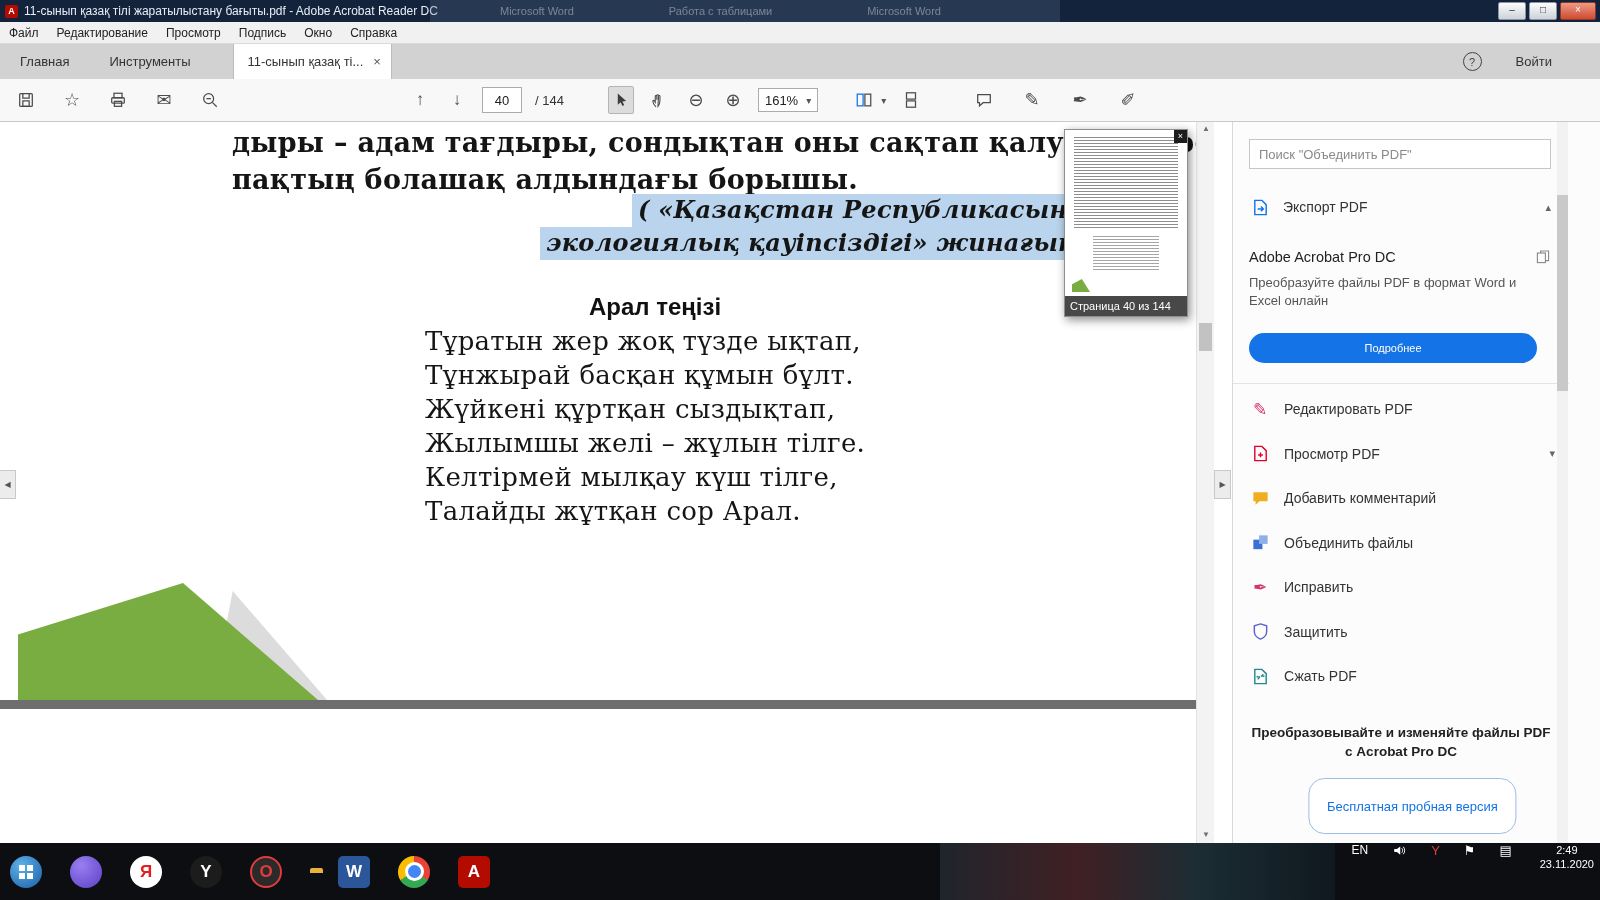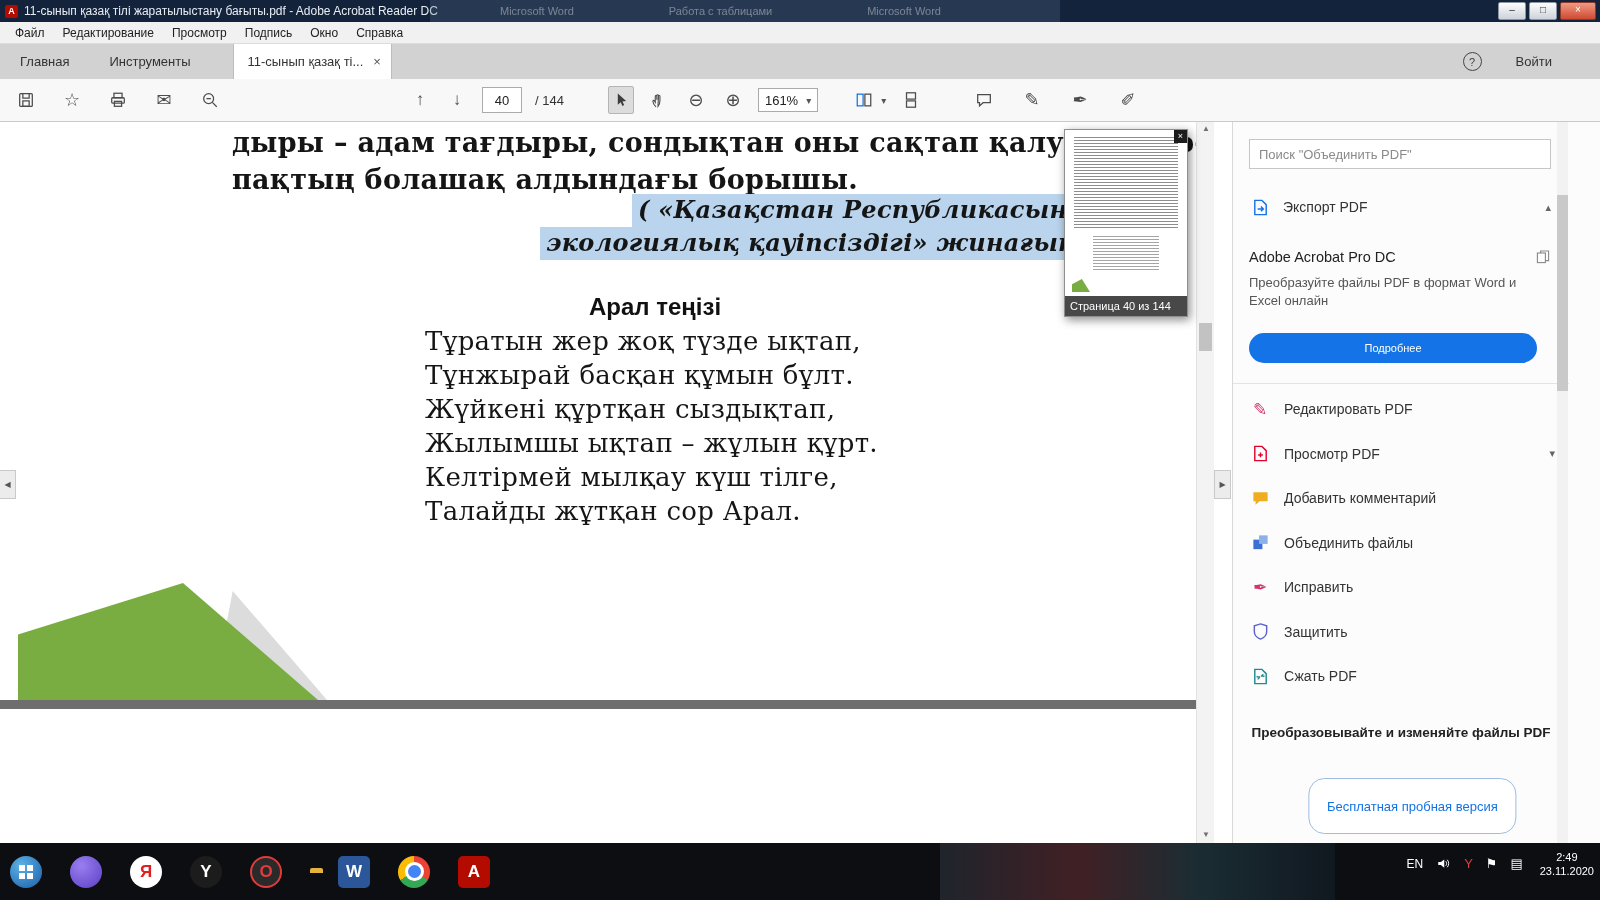--- a/index.html
+++ b/index.html
@@ -11,21 +11,21 @@
   .adobe-ico{width:13px;height:13px;background:#b30b00;color:#fff;font-size:9px;font-weight:bold;
              display:flex;align-items:center;justify-content:center;margin:0 6px 0 5px;border-radius:2px}
   #tb-ghosts{position:absolute;left:430px;top:0;height:22px;width:560px;background:rgba(90,110,140,.28);
              display:flex;align-items:center;gap:95px;padding-left:70px;color:rgba(255,255,255,.38);font-size:11px}
   #win-controls{margin-left:auto;display:flex;margin-right:4px}
   .winbtn{width:26px;height:16px;margin-left:3px;border:1px solid #8b95a3;border-radius:2px;
           background:linear-gradient(#fdfdfd,#ccd3da);color:#333;font-size:10px;line-height:14px;text-align:center}
   .winbtn.close{width:34px;background:linear-gradient(#ef9a84,#cf4a31);border-color:#8d3a2c;color:#fff}
   
   #menubar{position:absolute;left:0;top:22px;width:1600px;height:22px;background:#f1f1f1;border-bottom:1px solid #dcdcdc;
-           display:flex;align-items:center;font-size:12px;color:#222;padding-left:6px;box-sizing:border-box;z-index:49}
+           display:flex;align-items:center;font-size:12px;color:#222;box-sizing:border-box;z-index:49}
   #menubar span{padding:0 9px}
   
   #tabbar{position:absolute;left:0;top:44px;width:1600px;height:35px;background:#d2d2d2;display:flex;align-items:center;
           font-size:13px;color:#333;z-index:48}
   .tab-static{padding:0 20px}
   #doc-tab{height:35px;background:#fff;display:flex;align-items:center;padding:0 10px 0 14px;margin-left:22px;
            border-left:1px solid #bdbdbd;border-right:1px solid #bdbdbd;max-width:175px}
   #doc-tab .tab-close{margin-left:10px;color:#555;font-size:13px}
   #tabbar-right{margin-left:auto;display:flex;align-items:center;gap:34px;margin-right:48px}
   .help-circle{width:17px;height:17px;border:1.5px solid #444;border-radius:50%;font-size:11px;color:#444;
@@ -105,21 +105,21 @@
   #tb-icons{position:absolute;left:10px;top:0;height:57px;display:flex;align-items:center;gap:28px}
   .app-ico{width:32px;height:32px;border-radius:50%;display:flex;align-items:center;justify-content:center;
            color:#fff;font-weight:bold;font-size:17px}
   .sq{border-radius:5px}
   #start-grid{display:grid;grid-template-columns:6px 6px;grid-template-rows:6px 6px;gap:2px}
   #start-grid i{background:#fff;display:block}
   .folder{width:30px;height:22px;background:#e8b33c;border-radius:2px;position:relative}
   .folder:before{content:"";position:absolute;left:0;top:-4px;width:13px;height:5px;background:#e8b33c;border-radius:2px 2px 0 0}
   .chrome{background:conic-gradient(#ea4335 0 120deg,#34a853 120deg 240deg,#fbbc05 240deg 360deg);position:relative}
   .chrome:after{content:"";width:13px;height:13px;border-radius:50%;background:#4285f4;border:3px solid #fff;position:absolute}
-  #tb-tray{position:absolute;right:6px;top:0;height:41px;display:flex;align-items:center;gap:13px;color:#fff;font-size:12px}
+  #tb-tray{position:absolute;right:6px;top:0;height:41px;display:flex;align-items:flex-start;gap:24px;color:#fff;font-size:12px}
   #clock{display:flex;flex-direction:column;align-items:center;font-size:11px;line-height:14px;margin-left:4px}
   .tray-glyph{font-size:13px;color:#fff}
   svg{display:block}
 </style>
 </head>
 <body>
 
 <div id="titlebar">
   <span class="adobe-ico">A</span>
   <span>11-сынып қазақ тілі жаратылыстану бағыты.pdf - Adobe Acrobat Reader DC</span>
@@ -237,21 +237,21 @@
 <div id="doc">
   <div class="dtext" style="left:232px;top:6px;font-size:27px">дыры – адам тағдыры, сондықтан оны сақтап қалу – аға ұр-</div>
   <div class="dtext" style="left:232px;top:43px;font-size:27px">пақтың болашақ алдындағы борышы.</div>
   <div class="dtext dsrc" style="left:632px;top:73px;font-size:24px">( «Қазақстан Республикасының</div>
   <div class="dtext dsrc" style="left:540px;top:106px;font-size:24px">экологиялық қауіпсіздігі» жинағынан</div>
   <div id="doc-heading">Арал теңізі</div>
   <div id="poem">
     <div>Тұратын жер жоқ түзде ықтап,</div>
     <div>Тұнжырай басқан құмын бұлт.</div>
     <div>Жүйкені құртқан сыздықтап,</div>
-    <div>Жылымшы ықтап – жұлын құрт.</div>
+    <div>Жылымшы желі – жұлын тілге.</div>
     <div>Келтірмей мылқау күш тілге,</div>
     <div>Талайды жұтқан сор Арал.</div>
   </div>
   <div class="shadow-tri"></div>
   <div class="green-shape">
     <span id="page-badge">40</span>
   </div>
   <div id="page-divider"></div>
 </div>
 
@@ -351,20 +351,21 @@
           <path d="M4 2.5h7.5L16 7v10.5H4z"></path>
             <path d="M7 13l2.5-2.5M13 7.5L10.5 10M9.5 10.5h-3v-1M10.5 9.5h3v1" stroke-width="1.3"></path>
           </svg>
       </span>
       <span class="tlabel">Сжать PDF</span>
     </div>
   </div>
 
   <div id="side-promo">
     <div>Преобразовывайте и изменяйте файлы PDF</div>
+    <div>с Acrobat Pro DC</div>
   </div>
   <div id="trial-btn">Бесплатная пробная версия</div>
 
   <div id="psb">
     <div id="psb-thumb"></div>
   </div>
 </div>
 
 <div id="taskbar">
   <div id="wallpatch"></div>

